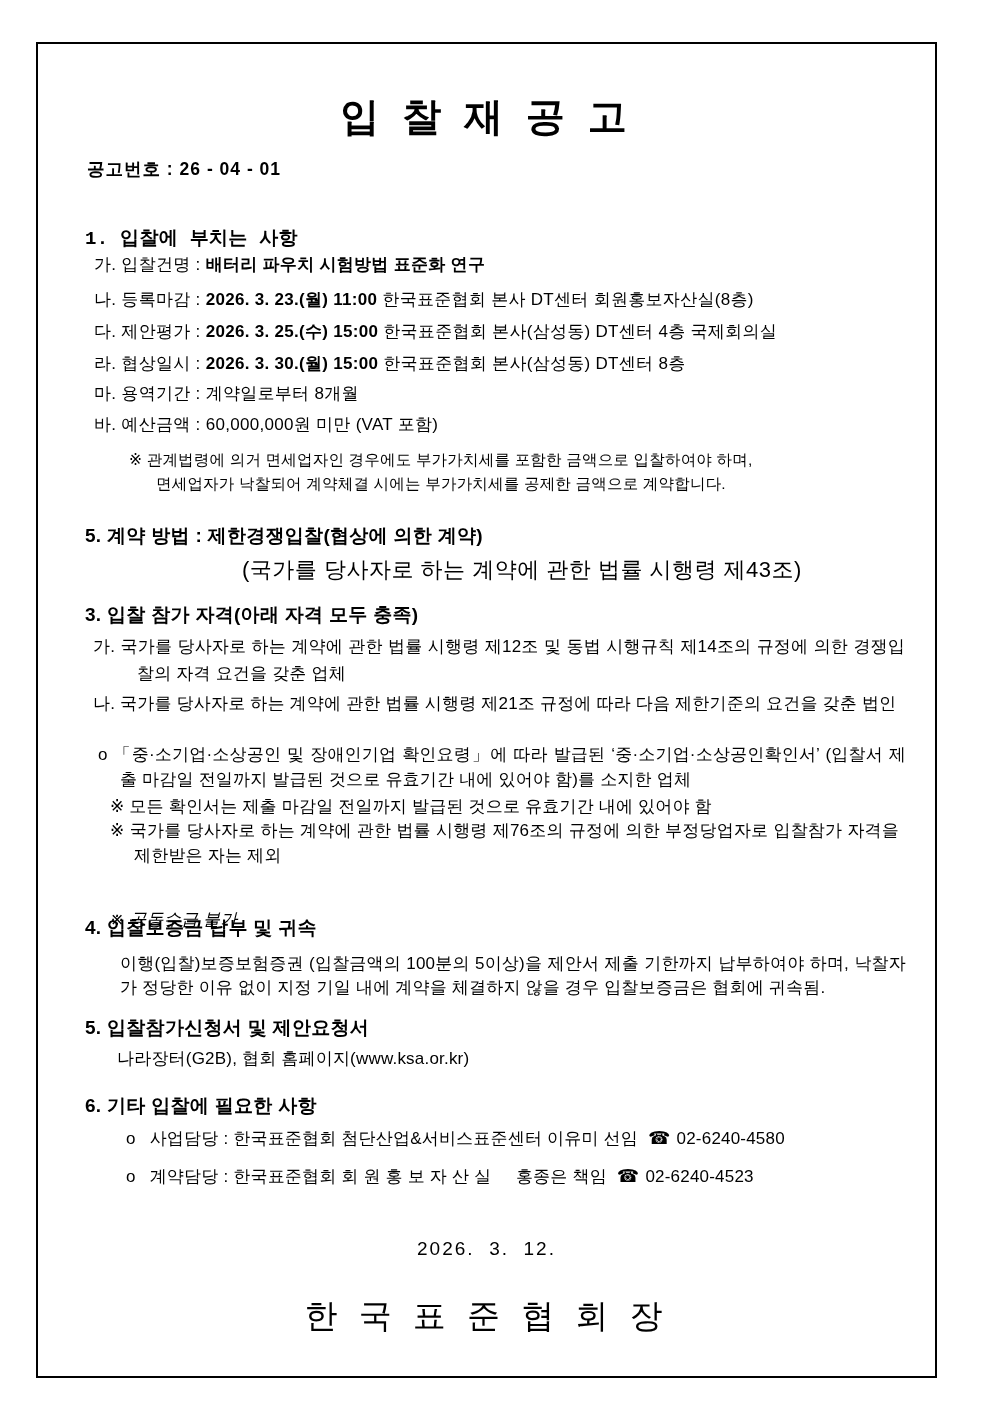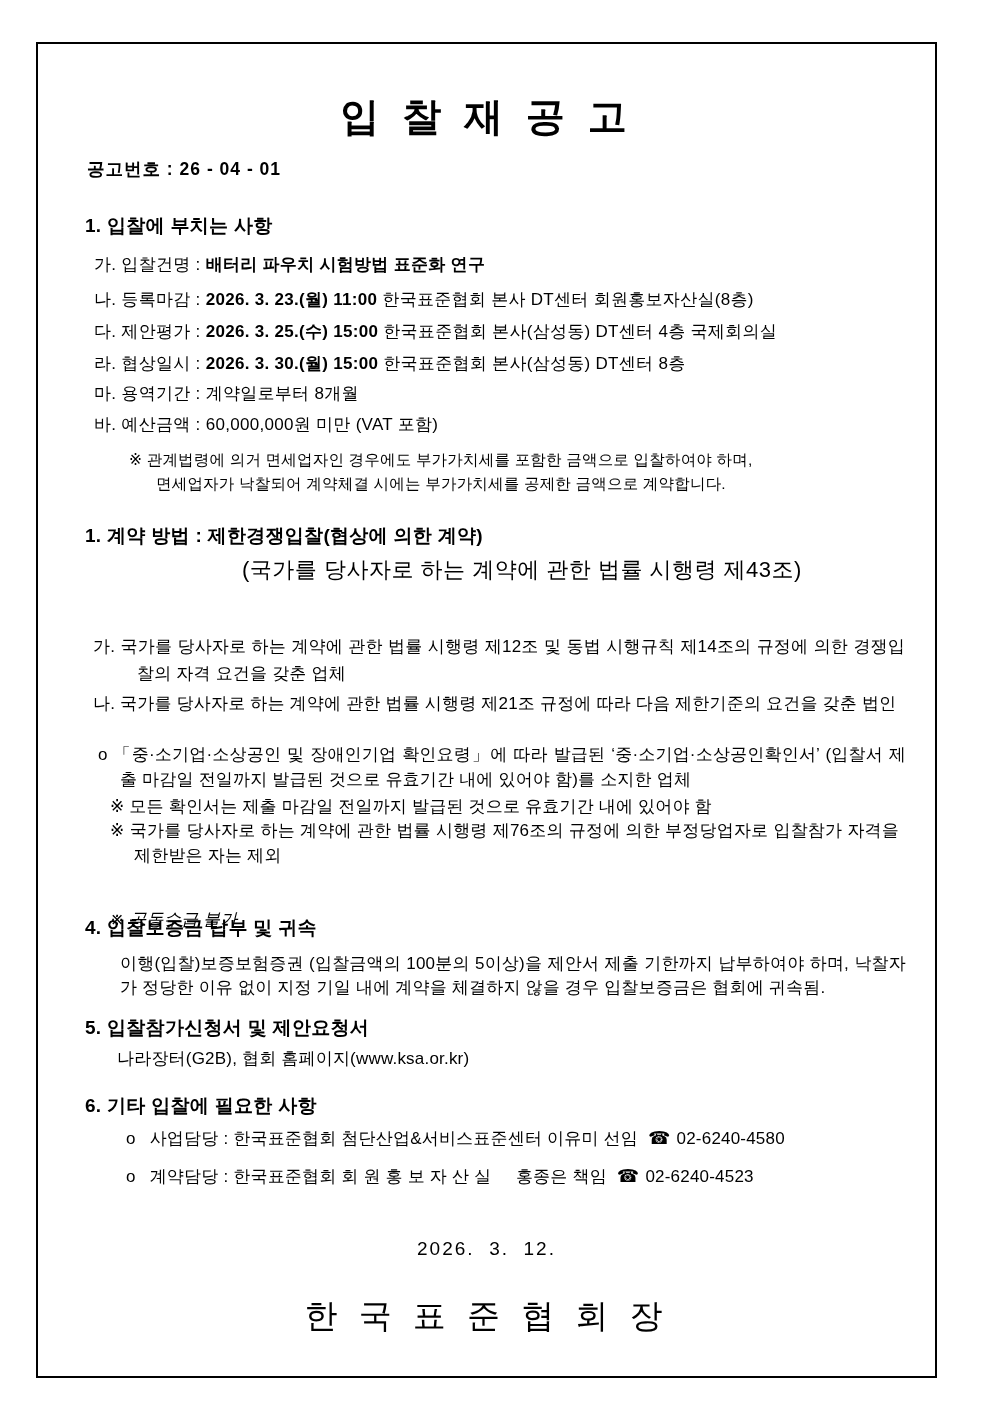--- a/index.html
+++ b/index.html
@@ -16,21 +16,21 @@
   .abs{position:absolute;}
   .pre{white-space:pre-wrap;}
   .nowrap{white-space:pre;}
   .b{font-weight:bold;}
   .center{left:0;width:100%;text-align:center;}
 
   .title{top:48px;font-size:39px;font-weight:bold;letter-spacing:6px;line-height:50px;}
   .notice{left:49px;top:113px;font-size:17.5px;font-weight:bold;letter-spacing:1px;}
 
   .sec-head{left:47px;font-size:19px;font-weight:bold;letter-spacing:0.3px;white-space:pre;}
-  .s1-head{top:169px;}
+  .s1-head{top:181px;font-family:Liberation Mono, monospace;}
   .item{left:56px;font-size:17px;letter-spacing:0.3px;white-space:pre;}
   .i1{top:209px;} .i2{top:244px;} .i3{top:276px;} .i4{top:308px;} .i5{top:338px;} .i6{top:369px;}
 
   .s1-note{left:91px;top:404px;width:730px;font-size:15.5px;line-height:24px;letter-spacing:0.2px;}
   .s1-note .ln2{padding-left:27px;}
 
   .s2-head{top:479px;}
   .s2-sub{left:204px;top:511px;font-size:22px;letter-spacing:0.5px;white-space:pre;}
 
   .s3-head{top:558px;}
@@ -78,23 +78,24 @@
     <div class="abs item i3"><span class="pre">다. 제안평가 : </span><span class="b pre">2026. 3. 25.(수) 15:00</span><span class="pre"> 한국표준협회 본사(삼성동) DT센터 4층 국제회의실</span></div>
     <div class="abs item i4"><span class="pre">라. 협상일시 : </span><span class="b pre">2026. 3. 30.(월) 15:00</span><span class="pre"> 한국표준협회 본사(삼성동) DT센터 8층</span></div>
     <div class="abs item i5"><span class="pre">마. 용역기간 : </span><span class="b pre"></span><span class="pre">계약일로부터 8개월</span></div>
     <div class="abs item i6"><span class="pre">바. 예산금액 : </span><span class="b pre"></span><span class="pre">60,000,000원 미만 (VAT 포함)</span></div>
 
     <div class="abs s1-note">
       <div class="ln1">※ 관계법령에 의거 면세업자인 경우에도 부가가치세를 포함한 금액으로 입찰하여야 하며,</div>
       <div class="ln2">면세업자가 낙찰되어 계약체결 시에는 부가가치세를 공제한 금액으로 계약합니다.</div>
     </div>
 
-    <div class="abs sec-head s2-head">1. 계약 방법 : 제한경쟁입찰(협상에 의한 계약)</div>
+    <div class="abs sec-head s2-head">5. 계약 방법 : 제한경쟁입찰(협상에 의한 계약)</div>
     <div class="abs s2-sub">(국가를 당사자로 하는 계약에 관한 법률 시행령 제43조)</div>
 
+    <div class="abs sec-head s3-head">3. 입찰 참가 자격(아래 자격 모두 충족)</div>
     <div class="abs para p-ga">가. 국가를 당사자로 하는 계약에 관한 법률 시행령 제12조 및 동법 시행규칙 제14조의 규정에 의한 경쟁입찰의 자격 요건을 갖춘 업체</div>
     <div class="abs para p-na">나. 국가를 당사자로 하는 계약에 관한 법률 시행령 제21조 규정에 따라 다음 제한기준의 요건을 갖춘 법인</div>
     <div class="abs para p-o">o 「중·소기업·소상공인 및 장애인기업 확인요령」에 따라 발급된 ‘중·소기업·소상공인확인서’ (입찰서 제출 마감일 전일까지 발급된 것으로 유효기간 내에 있어야 함)를 소지한 업체</div>
     <div class="abs n1">※ 모든 확인서는 제출 마감일 전일까지 발급된 것으로 유효기간 내에 있어야 함</div>
     <div class="abs para n2">※ 국가를 당사자로 하는 계약에 관한 법률 시행령 제76조의 규정에 의한 부정당업자로 입찰참가 자격을 제한받은 자는 제외</div>
     <div class="abs n3">※ 공동수급 불가</div>
 
     <div class="abs sec-head s4-head">4. 입찰보증금 납부 및 귀속</div>
     <div class="abs para s4-body">이행(입찰)보증보험증권 (입찰금액의 100분의 5이상)을 제안서 제출 기한까지 납부하여야 하며, 낙찰자가 정당한 이유 없이 지정 기일 내에 계약을 체결하지 않을 경우 입찰보증금은 협회에 귀속됨.</div>
 

